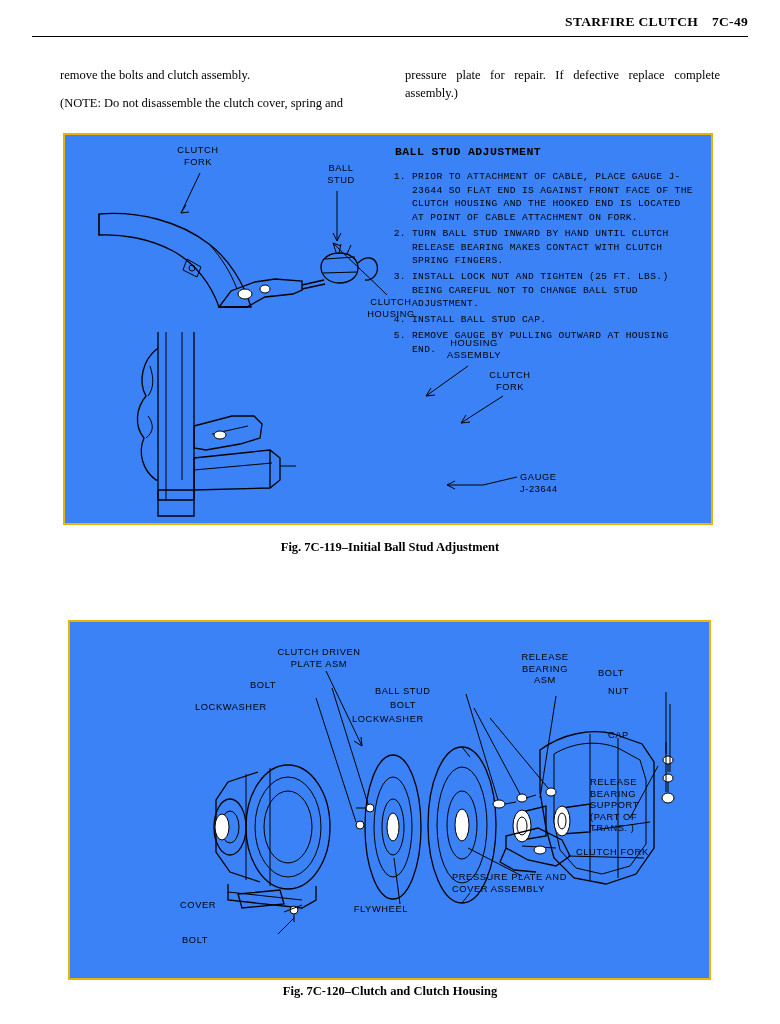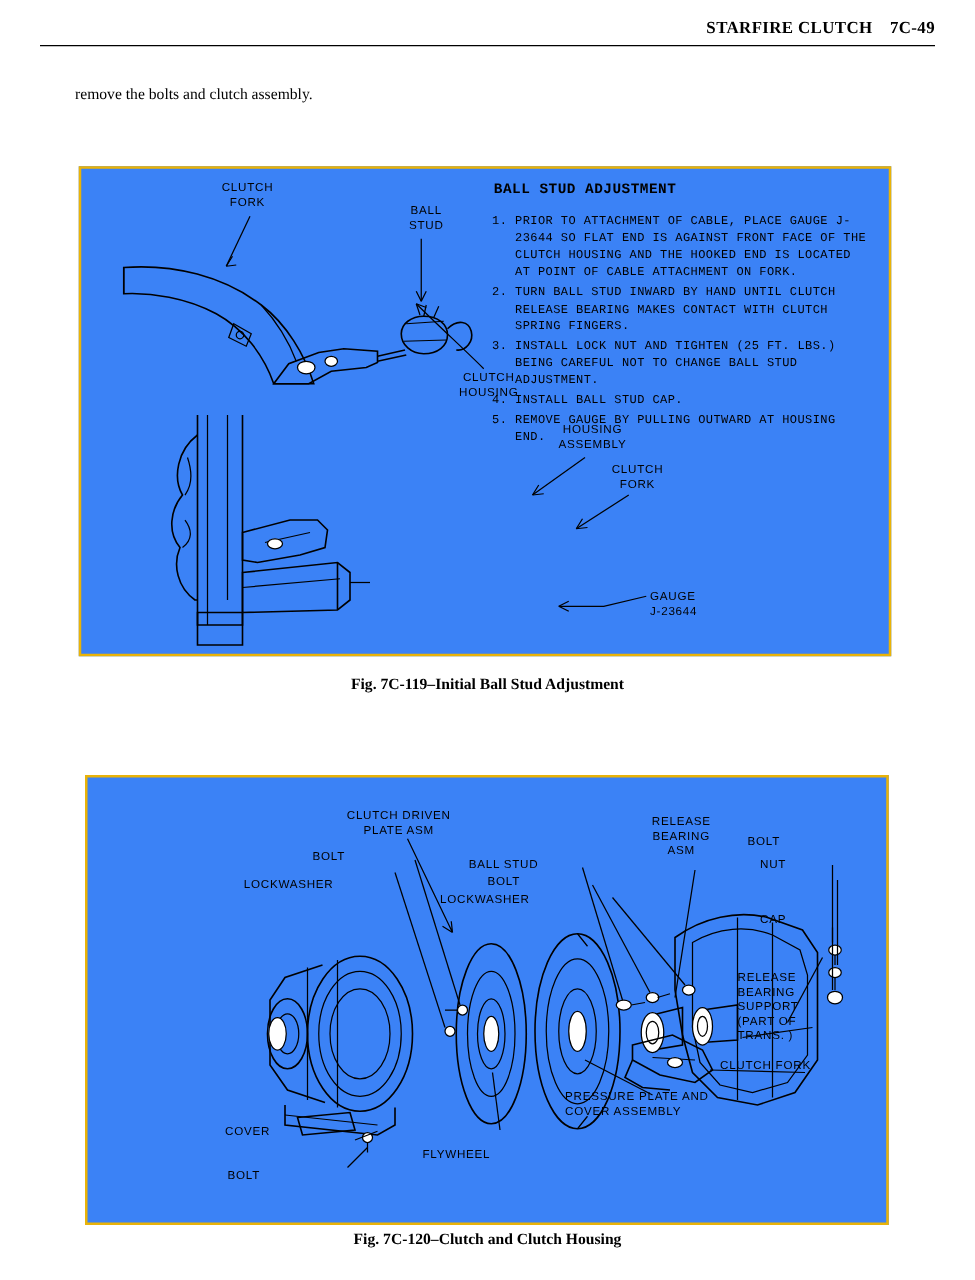--- a/index.html
+++ b/index.html
@@ -125,20 +125,24 @@
 <body>
 
 <div class="page-header">
   <span class="sec-title">STARFIRE CLUTCH</span><span>7C-49</span>
 </div>
 <div class="header-rule"></div>
 
 <div class="body-cols">
   <div class="col">
     <p>remove the bolts and clutch assembly.</p>
+    <p>(NOTE: Do not disassemble the clutch cover, spring and</p>
+  </div>
+  <div class="col">
+    <p>pressure plate for repair. If defective replace complete assembly.)</p>
   </div>
 </div>
 
 <div class="figure-box fig1">
 
   <svg width="330" height="230" viewBox="0 0 330 230" style="position:absolute;left:4px;top:4px;">
 
     <path class="dk" d="M30 75 C70 72 110 82 140 105 C160 120 175 145 182 168 L150 168 C142 145 126 124 104 112 C80 99 52 95 30 96 Z"></path>
     <path class="ln" d="M30 96 L30 75"></path>
     <path class="ln" d="M140 105 C152 118 162 134 168 150"></path>
@@ -339,18 +343,18 @@
 
   <div class="lbl" style="left:520px;top:155px;width:90px;">RELEASE
 BEARING
 SUPPORT
 (PART OF
 TRANS. )</div>
   <div class="lbl" style="left:506px;top:225px;width:100px;">CLUTCH FORK</div>
 
   <div class="lbl" style="left:382px;top:250px;width:130px;">PRESSURE PLATE AND
 COVER ASSEMBLY</div>
-  <div class="lbl" style="left:268px;top:296px;width:70px;">FLYWHEEL</div>
+  <div class="lbl" style="left:268px;top:282px;width:70px;text-align:right;">FLYWHEEL</div>
   <div class="lbl" style="left:110px;top:278px;width:58px;">COVER</div>
   <div class="lbl" style="left:112px;top:313px;width:50px;">BOLT</div>
 </div>
 
 <div class="fig-caption cap2">Fig. 7C-120–Clutch and Clutch Housing</div>
 
 </body></html>

